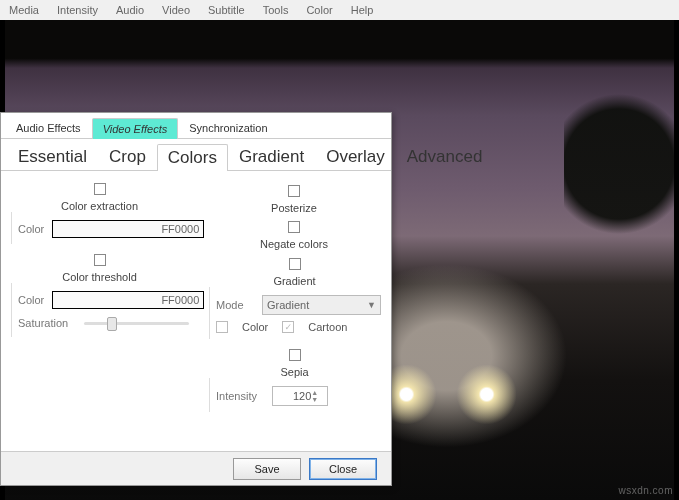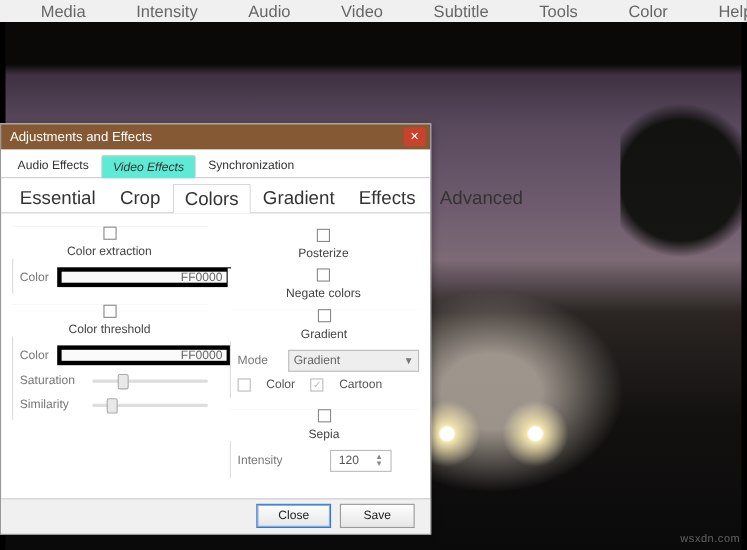--- a/index.html
+++ b/index.html
@@ -1,20 +1,20 @@
 <!DOCTYPE html>
 <html><head>
 <meta charset="utf-8">
 <style>
 * { box-sizing: border-box; margin: 0; padding: 0; font-family: "Segoe UI", Tahoma, sans-serif; }
 body { width: 679px; height: 500px; overflow: hidden; background: #000; position: relative; }
 
 
 .menubar { position: absolute; top: 0; left: 0; width: 100%; height: 20px; background: #f0f0f0; display: flex; align-items: center; z-index: 5; }
-.menubar span { font-size: 15px; color: #666; padding: 0 9px; cursor: default; margin-left: 28px; }
+.menubar span { font-size: 11px; color: #666; padding: 0 9px; cursor: default; }
 
 
 .video { position: absolute; top: 20px; left: 5px; right: 5px; bottom: 0;
   background:
     radial-gradient(circle at 72% 78%, #fff 0 6px, rgba(255,240,180,.9) 8px, transparent 30px),
     radial-gradient(circle at 60% 78%, #fff 0 6px, rgba(255,240,180,.9) 8px, transparent 30px),
     radial-gradient(ellipse at 66% 70%, rgba(180,170,160,.85) 0 45px, transparent 120px),
     linear-gradient(#0a0908 0 8%, #3f3141 10%, #5a4a5e 20%, #6e5b6e 35%, #7d6a76 45%, #2b2624 55%, #131110 75%, #0a0a0a 100%);
 }
 .tree { position:absolute; top:60px; right:0; width:110px; height:280px;
@@ -40,24 +40,24 @@
 
 .grp { border:1px solid rgba(0,0,0,0); padding-bottom:6px; margin-bottom:10px; }
 .grp.ruled { border-top:1px solid #ddd; border-left:1px solid #ddd; border-right:0; border-bottom:0; padding-top:0; margin-top:4px; }
 .grp-title { display:flex; align-items:center; gap:5px; margin:-1px 0 8px -2px; background:#fff;flex-direction:column; }
 .cbx { width:12px; height:12px; border:1px solid #888; background:#fff; display:inline-flex; align-items:center; justify-content:center; font-size:9px; color:#333; }
 .cbx.disabled { border-color:#bbb; color:#bbb; }
 .lbl { color:#444; }
 
 .row { display:flex; align-items:center; gap:8px; margin:6px 0 0 6px; }
 .row .name { width:58px; color:#777; }
-.txtbox { flex:1; height:18px; border:4px solid #000000; background:#fafafa; font-size:11px; text-align:right; padding:0 4px; color:#666; }
+.txtbox { flex:1; height:18px; border:1px solid #000000; background:#fafafa; font-size:11px; text-align:right; padding:0 4px; color:#666; }
 .dropdown { flex:1; height:20px; border:1px solid #bbb; background:#eee; font-size:11px; padding:0 4px; color:#666; display:flex; align-items:center; justify-content:space-between; }
 .dropdown .caret { font-size:9px; color:#777; }
-.spin { width:56px; height:20px; border:1px solid #bbb; background:#fff; font-size:11px; padding:0 7px; color:#555; display:flex; align-items:center; justify-content:space-between;margin-left:28px; }
+.spin { width:56px; height:20px; border:1px solid #bbb; background:#fff; font-size:11px; padding:0 20px; color:#555; display:flex; align-items:center; justify-content:space-between; }
 .spin .arrows { font-size:7px; line-height:7px; color:#888; display:flex; flex-direction:column; }
 
 .slider { position:relative; flex:1; height:16px; }
 .slider .track { position:absolute; top:7px; left:0; right:0; height:3px; background:#ddd; border-radius:2px; }
 .slider .thumb { position:absolute; top:2px; width:10px; height:14px; background:#e8e8e8; border:1px solid #aaa; border-radius:2px; }
 
 .btnbar { height:34px; border-top:1px solid #ccc; background:#f0f0f0; display:flex; justify-content:flex-end; align-items:center; gap:8px; padding-right:14px; }
 .btn { min-width:68px; height:22px; border:1px solid #999; background:linear-gradient(#fdfdfd,#e6e6e6); font-size:11px; color:#222; cursor:pointer; }
 .btn.focus { border-color:#3a78c6; box-shadow:0 0 0 1px #7fb2e8 inset; }
 
@@ -76,37 +76,33 @@
   <span>Color</span>
   <span>Help</span>
 </div>
 
 <div class="video">
   <div class="tree"></div>
 </div>
 <div class="watermark">wsxdn.com</div>
 
 <div class="dialog">
-  <div class="titlebar">
-    <span>Adjustments and Effects</span>
-    <div class="closebox">✕</div>
-  </div>
 
   <div class="tabs">
     <div class="tab">Audio Effects</div>
     <div class="tab active">Video Effects</div>
     <div class="tab">Synchronization</div>
   </div>
 
   <div class="subtabs">
     <div class="subtab">Essential</div>
     <div class="subtab">Crop</div>
     <div class="subtab active">Colors</div>
     <div class="subtab">Gradient</div>
-    <div class="subtab">Effects</div>
+    <div class="subtab">Overlay</div>
     <div class="subtab">Advanced</div>
   </div>
 
   <div class="panel">
 
     <div class="col colL">
       <div class="grp ruled">
         <div class="grp-title">
           <span class="cbx"></span>
           <span class="lbl">Color extraction</span>
@@ -124,27 +120,20 @@
         </div>
         <div class="row">
           <span class="name">Color</span>
           <input class="txtbox" value="FF0000" style="">
         </div>
         <div class="row">
           <span class="name">Saturation</span>
           <div class="slider">
             <div class="track"></div>
               <div class="thumb" style="left:22%"></div>
-          </div>
-        </div>
-        <div class="row">
-          <span class="name">Similarity</span>
-          <div class="slider">
-            <div class="track"></div>
-              <div class="thumb" style="left:12%"></div>
           </div>
         </div>
       </div>
     </div>
 
     <div class="col colR">
       <div class="grp-title" style="margin-top:6px">
         <span class="cbx"></span>
         <span class="lbl">Posterize</span>
       </div>
@@ -186,16 +175,16 @@
                 <span>▲</span>
                 <span>▼</span>
               </span>
           </div>
         </div>
       </div>
     </div>
   </div>
 
   <div class="btnbar">
+    <button class="btn">Save</button>
     <button class="btn focus">Close</button>
-    <button class="btn">Save</button>
   </div>
 </div>
 
 </body></html>

